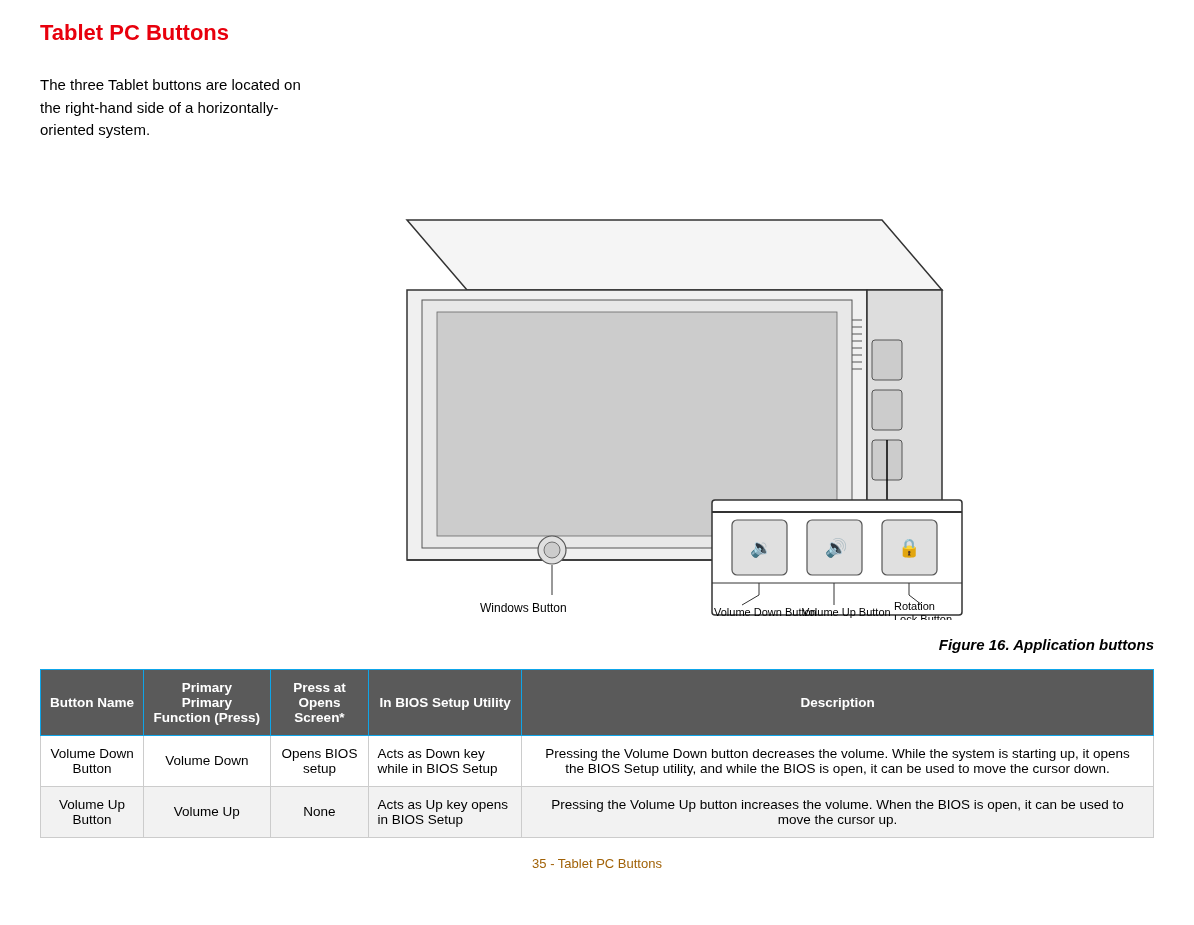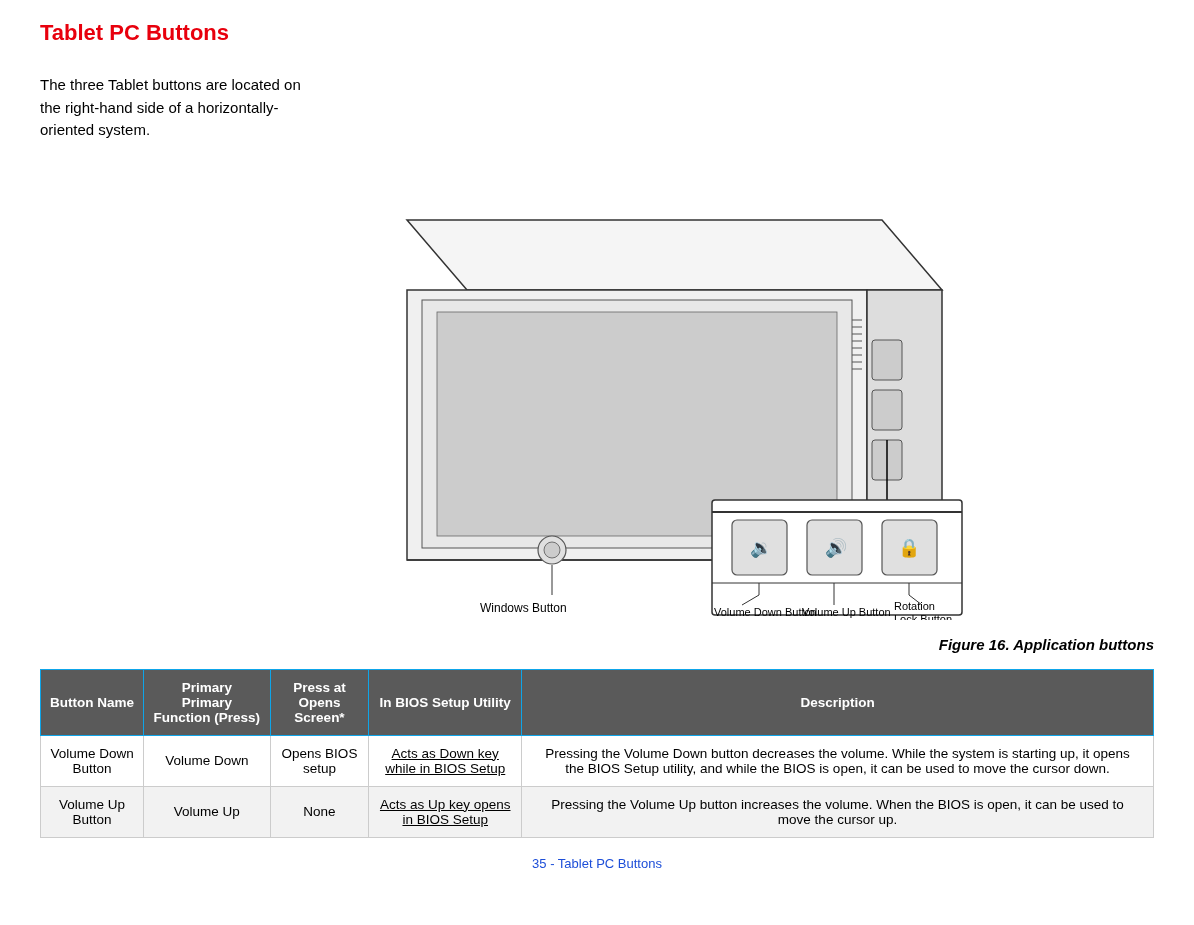--- a/index.html
+++ b/index.html
@@ -98,29 +98,28 @@
       vertical-align: middle;
       text-align: center;
     }
 
     .data-table tbody td.description-col {
       text-align: center;
       padding: 10px 12px;
     }
 
     .data-table tbody td.bios-col {
-      text-align: center;
-      text-decoration: underline;
+      text-align: left;
     }
 
     .page-footer {
       text-align: center;
       margin-top: 18px;
       font-size: 13px;
-      color: #1d4ed8;
+      color: #a16207;
     }
   </style>
 </head>
 <body>
 
 <div class="page-container">
 
   <div class="page-title">Tablet PC Buttons</div>
 
   <div class="top-section">

